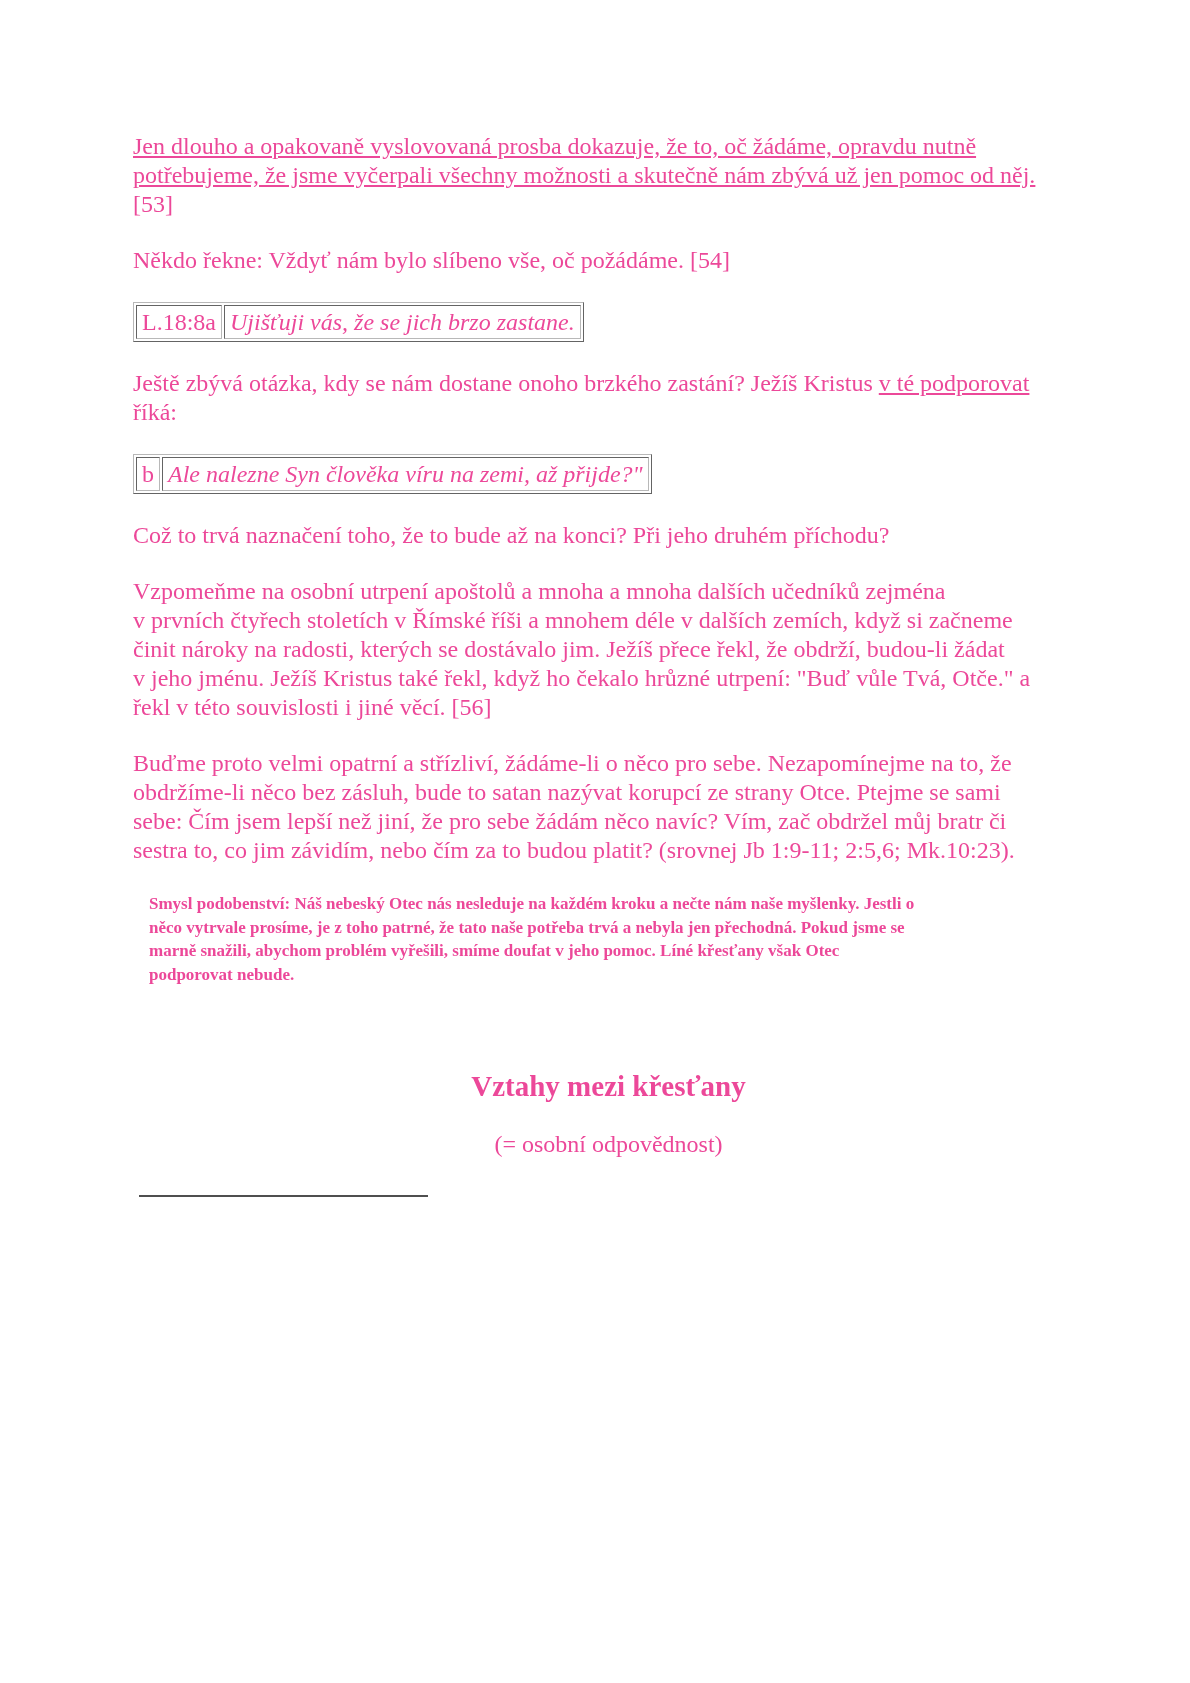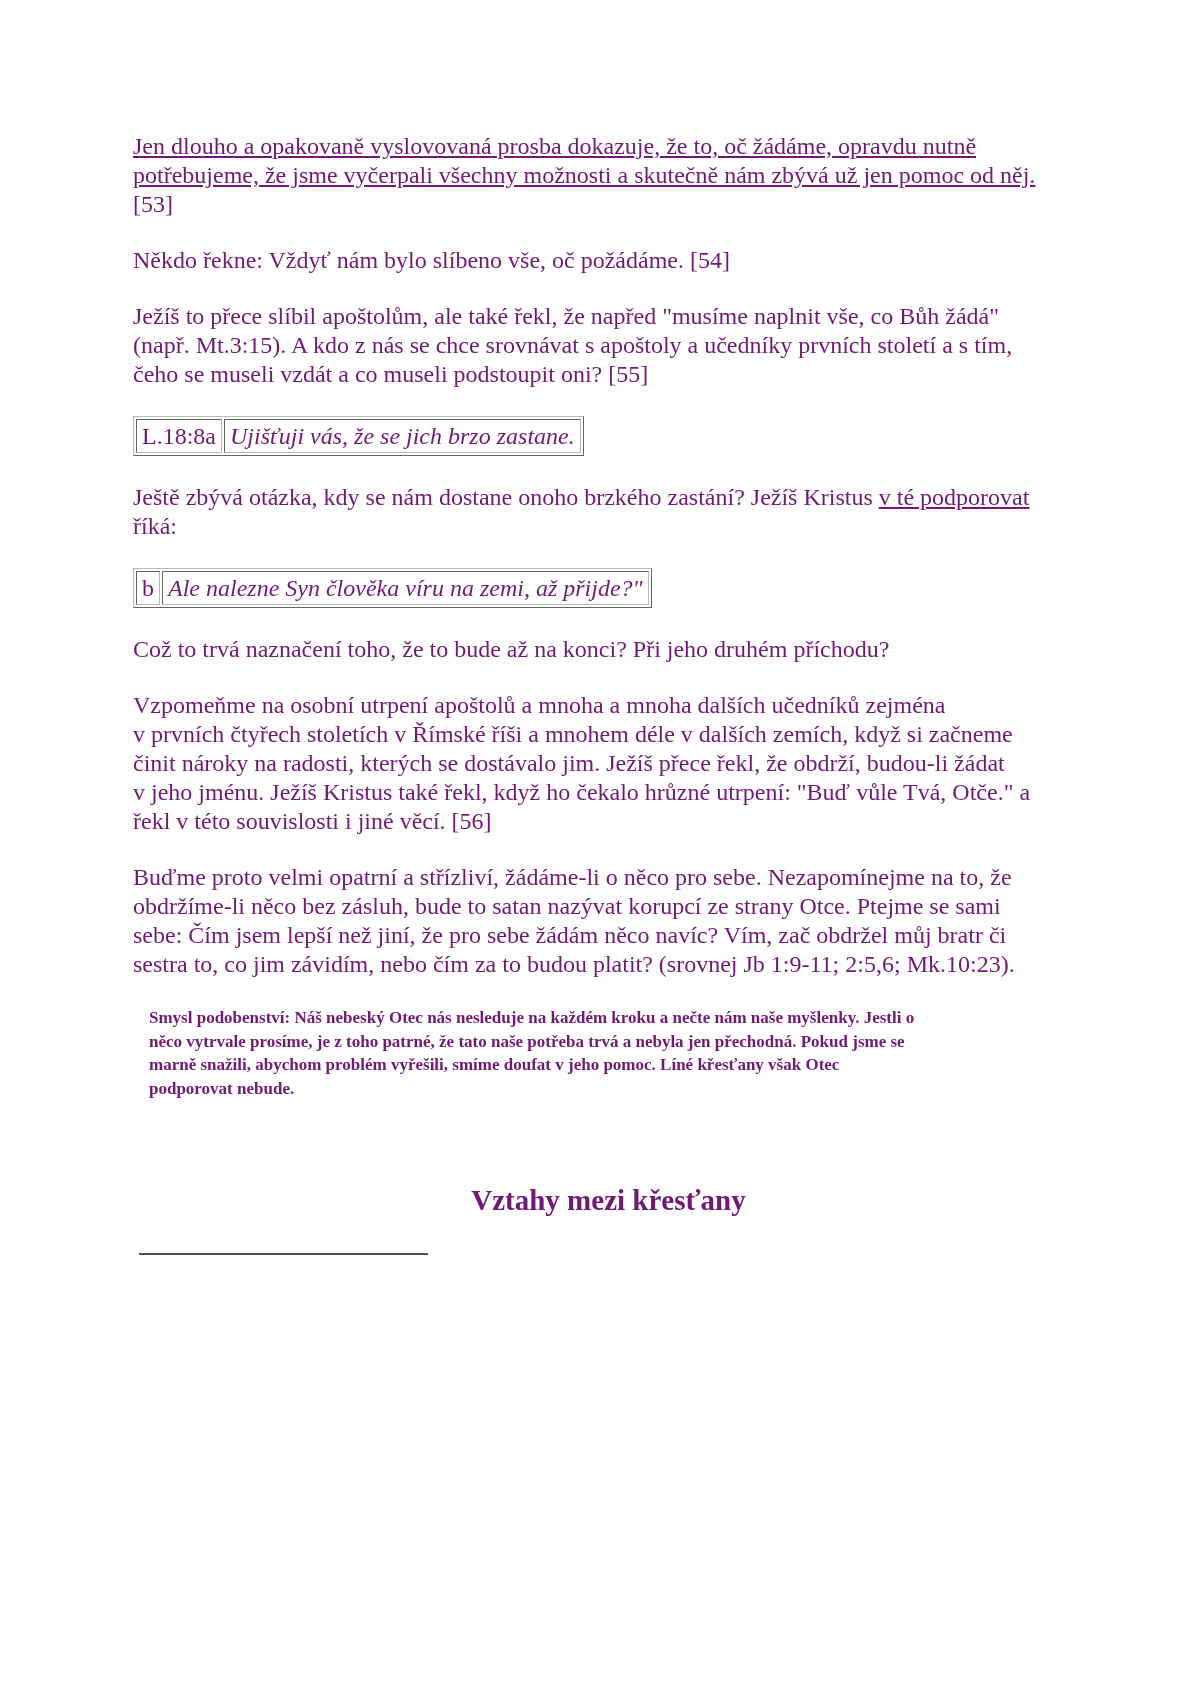--- a/index.html
+++ b/index.html
@@ -8,21 +8,21 @@
     background: #ffffff;
   }
   .page {
     position: relative;
     width: 1190px;
     height: 1683px;
     box-sizing: border-box;
     background: #ffffff;
     padding: 132px 106px 0 133px;
     font-family: "Liberation Serif", "DejaVu Serif", serif;
-    color: #701a75;
+    color: #ec4899;
     overflow: hidden;
   }
   .para {
     margin: 0 0 27px 0;
     font-size: 24px;
     line-height: 29px;
     white-space: pre-line;
   }
   .underline { text-decoration: underline; }
   .verse-table {
@@ -79,23 +79,20 @@
 
 <div class="page">
 
   <p class="para"><span class="underline">Jen dlouho a opakovaně vyslovovaná prosba dokazuje, že to, oč žádáme, opravdu nutně
 potřebujeme, že jsme vyčerpali všechny možnosti a skutečně nám zbývá už jen pomoc od něj.</span><span>
 [53]</span></p>
 
   <p class="para">Někdo řekne: Vždyť nám bylo slíbeno vše, oč požádáme. [54]</p>
 
 
-  <p class="para">Ježíš to přece slíbil apoštolům, ale také řekl, že napřed "musíme naplnit vše, co Bůh žádá"
-(např. Mt.3:15). A kdo z nás se chce srovnávat s apoštoly a učedníky prvních století a s tím,
-čeho se museli vzdát a co museli podstoupit oni? [55]</p>
 
   <table class="verse-table">
     <tbody>
       <tr>
         <td class="ref-cell">L.18:8a</td>
         <td class="quote-cell">Ujišťuji vás, že se jich brzo zastane.</td>
       </tr>
     </tbody>
   </table>
 
@@ -125,16 +122,17 @@
 sestra to, co jim závidím, nebo čím za to budou platit? (srovnej Jb 1:9-11; 2:5,6; Mk.10:23).</p>
 
   <p class="small-bold">Smysl podobenství: Náš nebeský Otec nás nesleduje na každém kroku a nečte nám naše myšlenky. Jestli o
 něco vytrvale prosíme, je z toho patrné, že tato naše potřeba trvá a nebyla jen přechodná. Pokud jsme se
 marně snažili, abychom problém vyřešili, smíme doufat v jeho pomoc. Líné křesťany však Otec
 podporovat nebude.</p>
 
   <h1 class="heading-main">Vztahy mezi křesťany</h1>
 
 
+  <p class="heading-note">(= osobní odpovědnost)</p>
 
   <div class="footnote-rule"></div>
 
 </div>
 
 </body></html>

